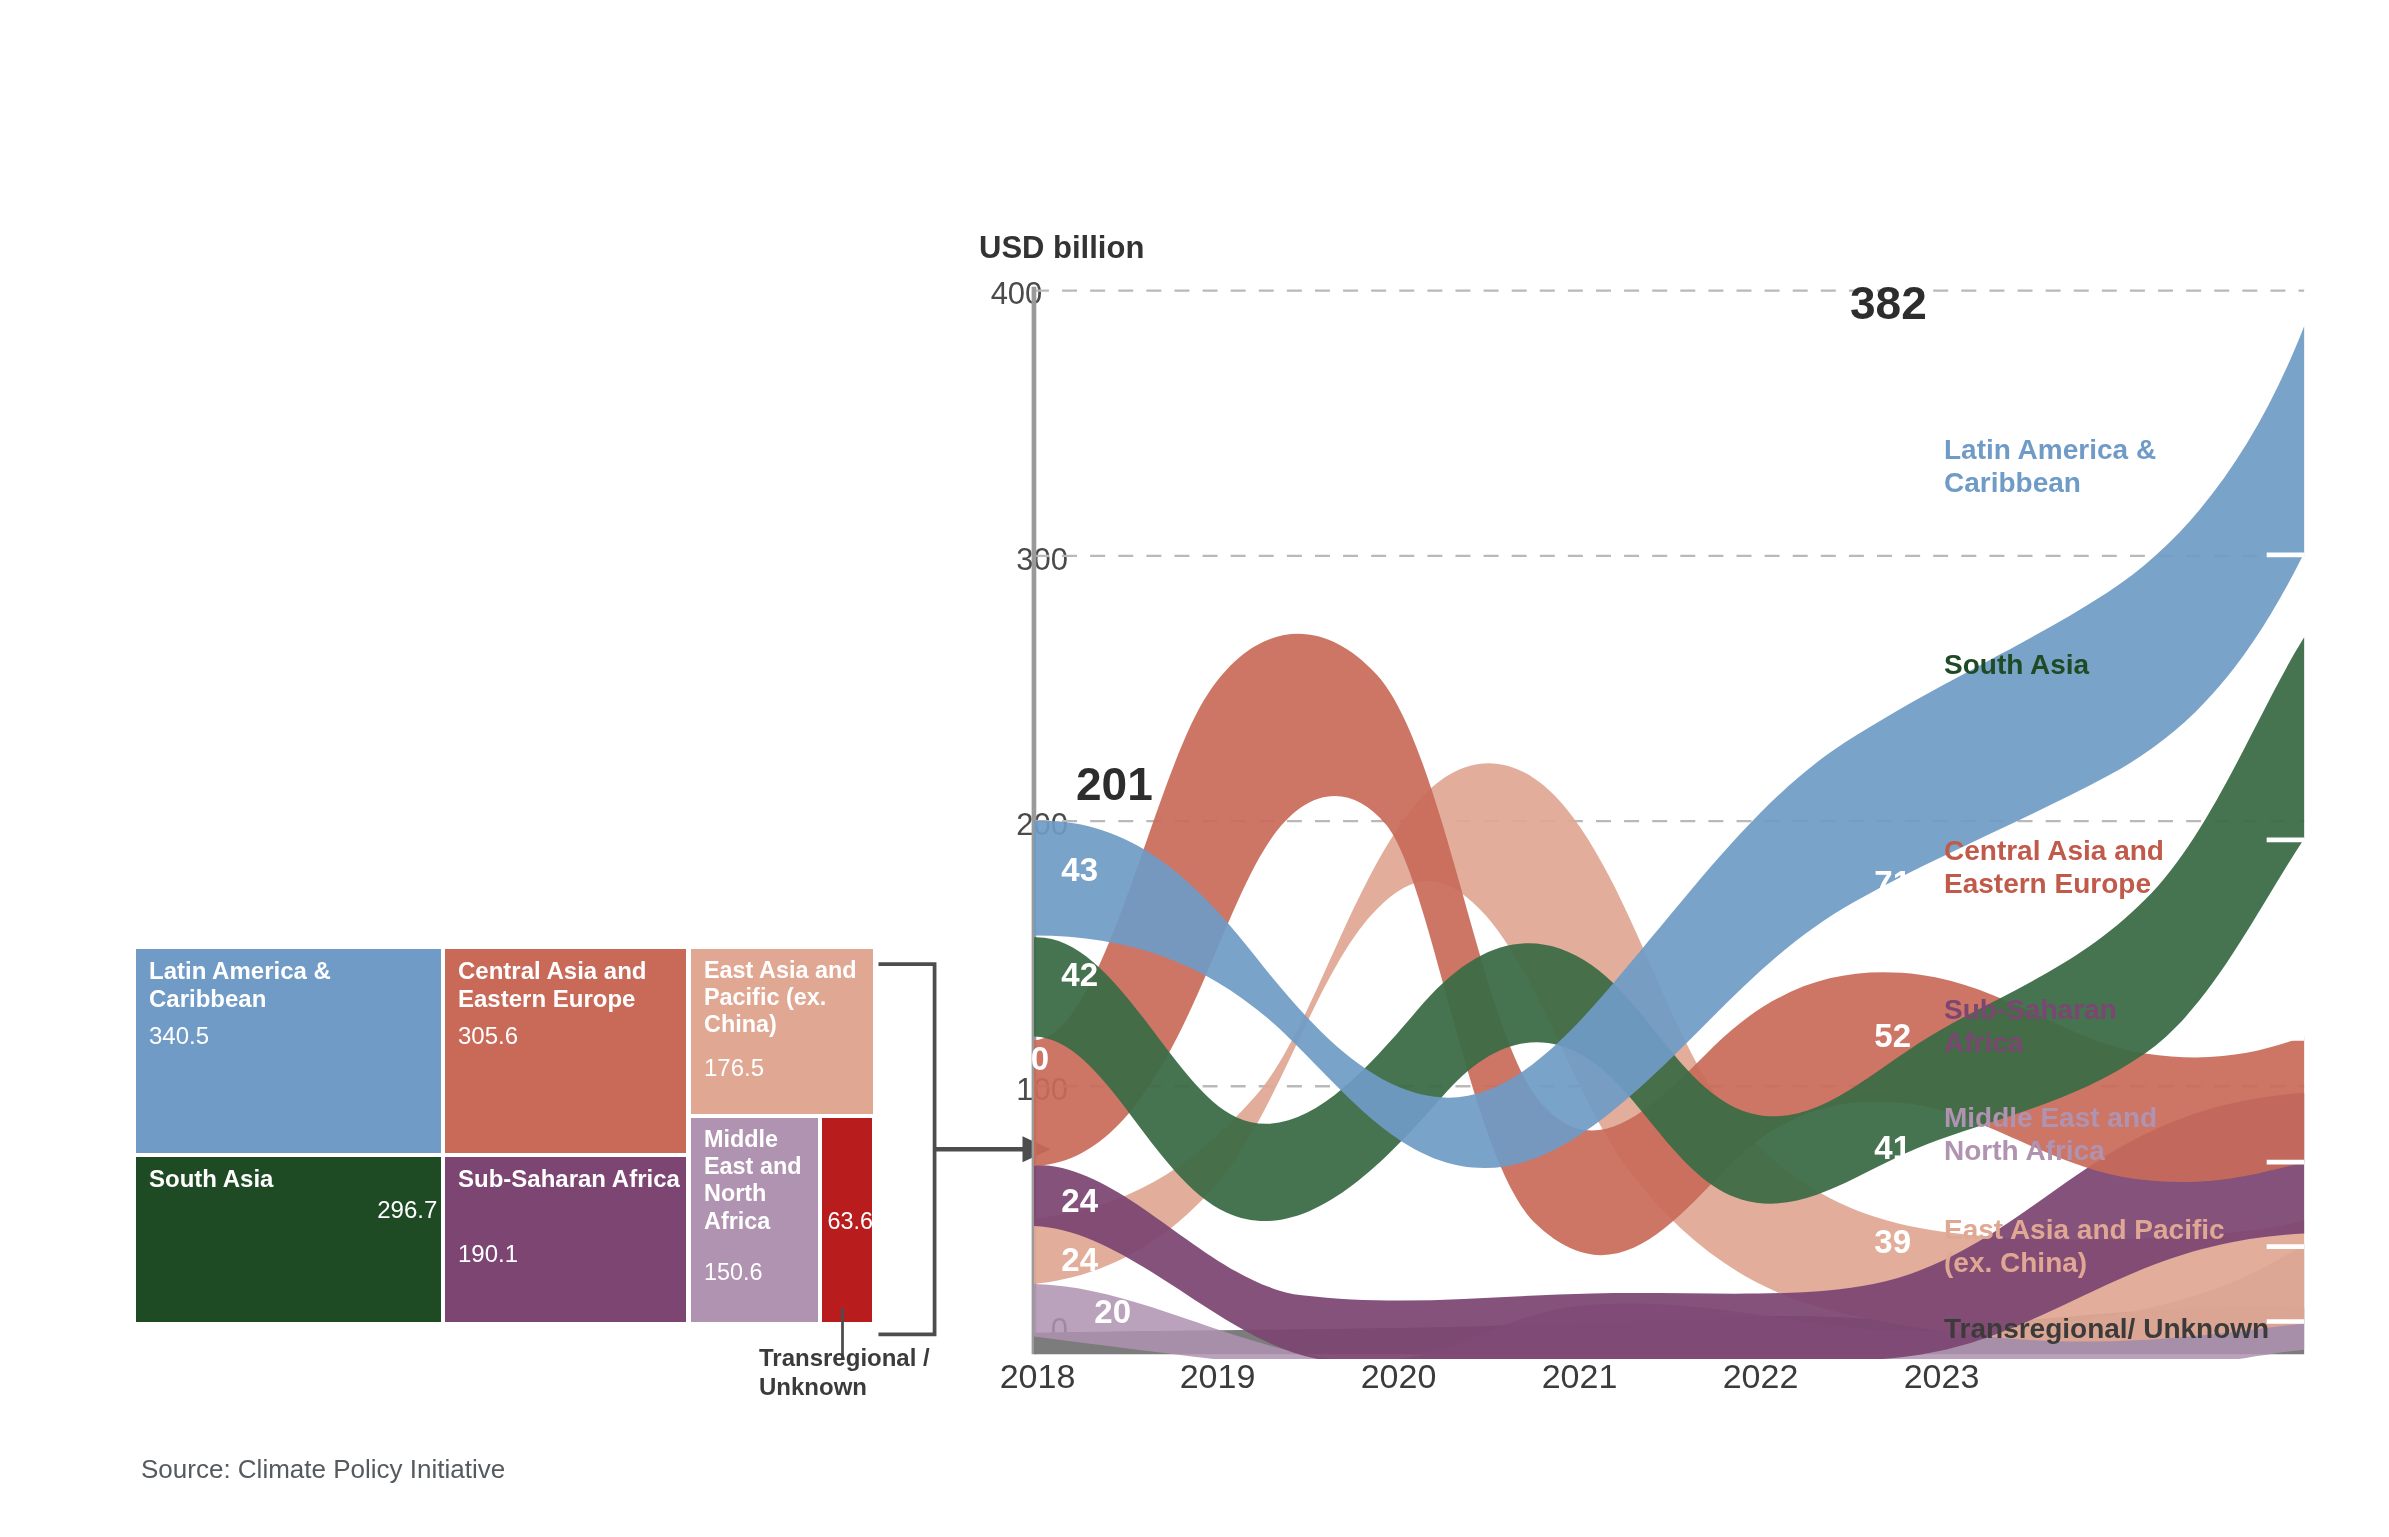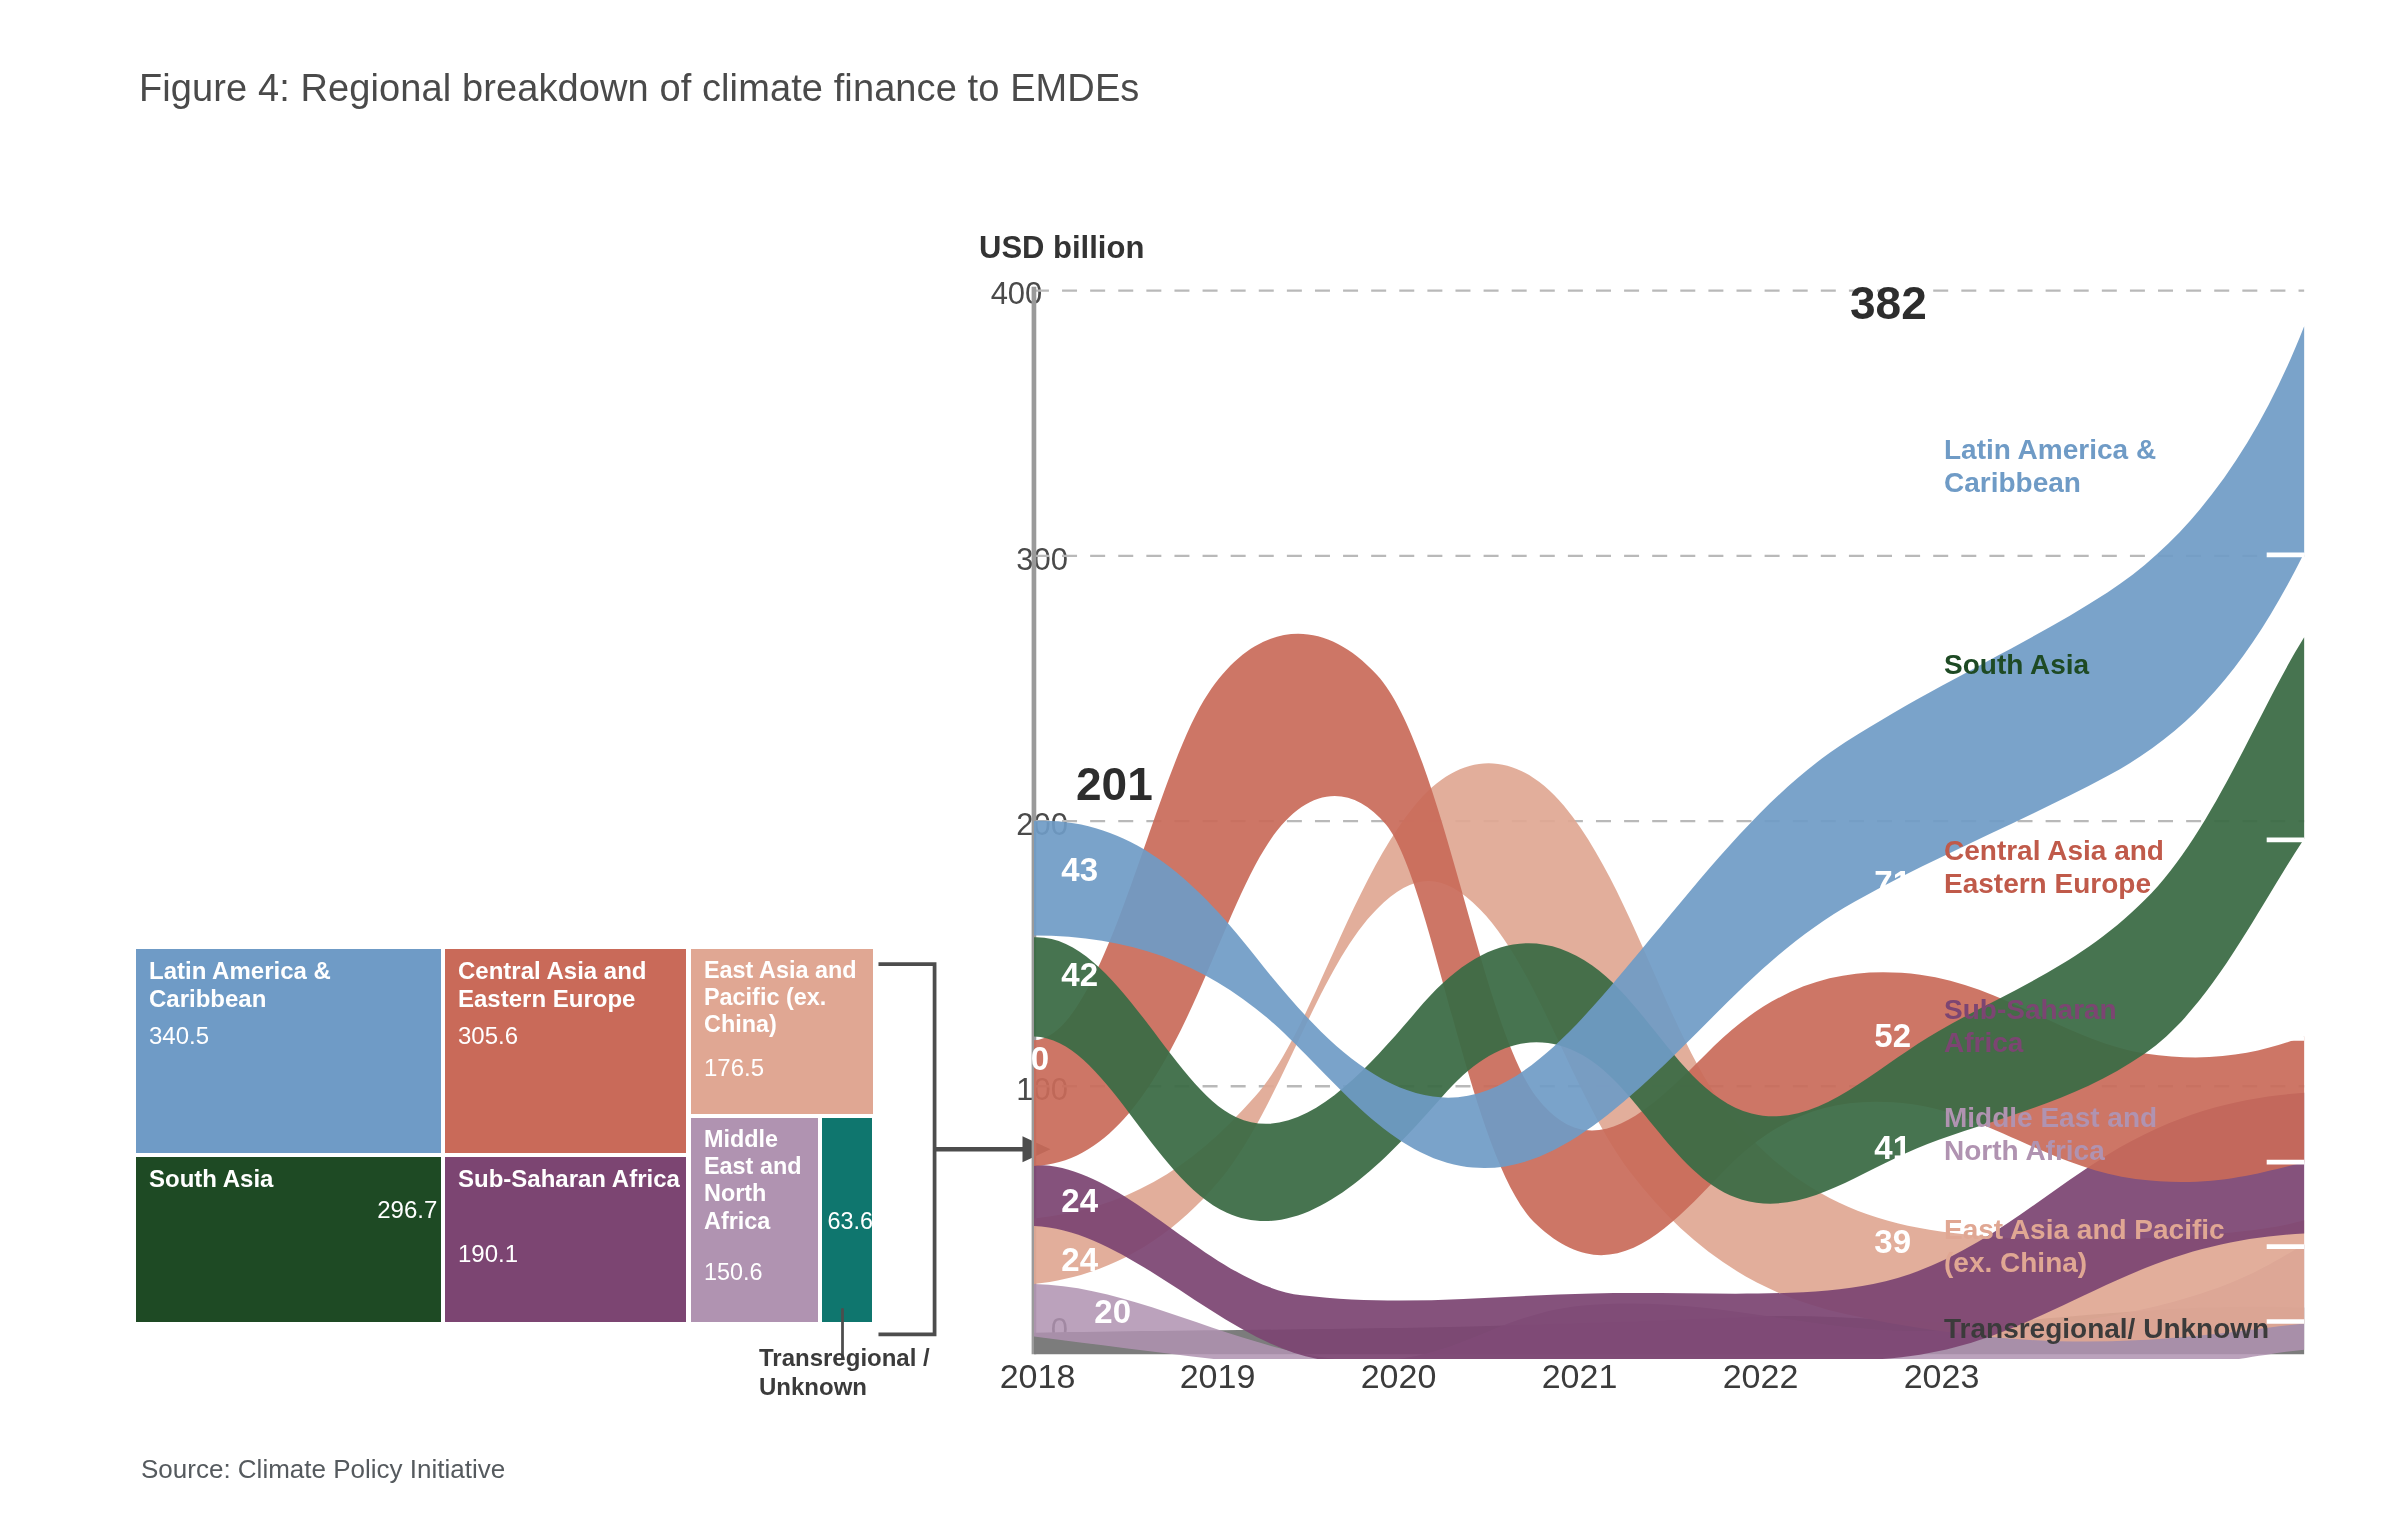--- a/index.html
+++ b/index.html
@@ -80,21 +80,20 @@
   .totlabel{
     position:absolute;font-size:46px;font-weight:700;color:#2d2d2d;
     white-space:nowrap;
   }
 </style>
 </head>
 <body>
 
 <div id="root">
 
-  <div class="fig-title">Figure 4: Regional breakdown of climate finance to EMDEs</div>
 
   <div id="treemap">
 
 
     <div class="tile lac" style="left:0px;top:603px;width:309px;height:208px;background:#6f9bc6;">
       <div class="tl-name">Latin America &amp; Caribbean</div>
       <div class="tl-val">340.5</div>
     </div>
 
     <div class="tile caee" style="left:309px;top:603px;width:245px;height:208px;background:#c96a59;">
@@ -115,21 +114,21 @@
     <div class="tile ssa" style="left:309px;top:811px;width:245px;height:169px;background:#7c4572;">
       <div class="tl-name">Sub-Saharan Africa</div>
       <div class="tl-val">190.1</div>
     </div>
 
     <div class="tile mena" style="left:555px;top:772px;width:131px;height:208px;background:#b093b1;">
       <div class="tl-name">Middle East and North Africa</div>
       <div class="tl-val">150.6</div>
     </div>
 
-    <div class="tile tru" style="left:686px;top:772px;width:54px;height:208px;background:#0f766e;">
+    <div class="tile tru" style="left:686px;top:772px;width:54px;height:208px;background:#b91c1c;">
       <div class="tl-val">63.6</div>
     </div>
   </div>
 
   <svg style="position:absolute;left:824px;top:1308px;width:37px;height:56px;" viewBox="0 0 40 60" width="37" height="56">
     <line x1="20" y1="0" x2="20" y2="56" stroke="#4d4d4d" stroke-width="3"></line>
   </svg>
   <div class="tru-label">Transregional / Unknown</div>
 
   <svg id="connector" viewBox="0 0 200 420">

